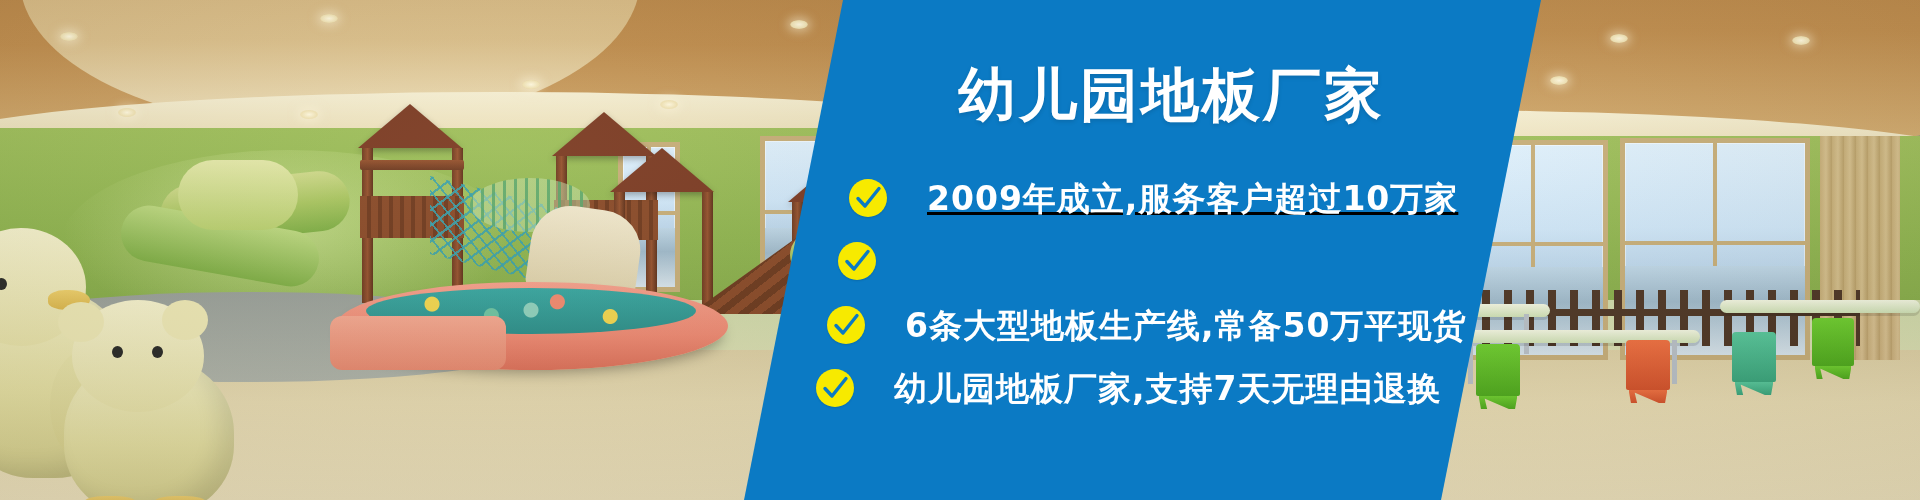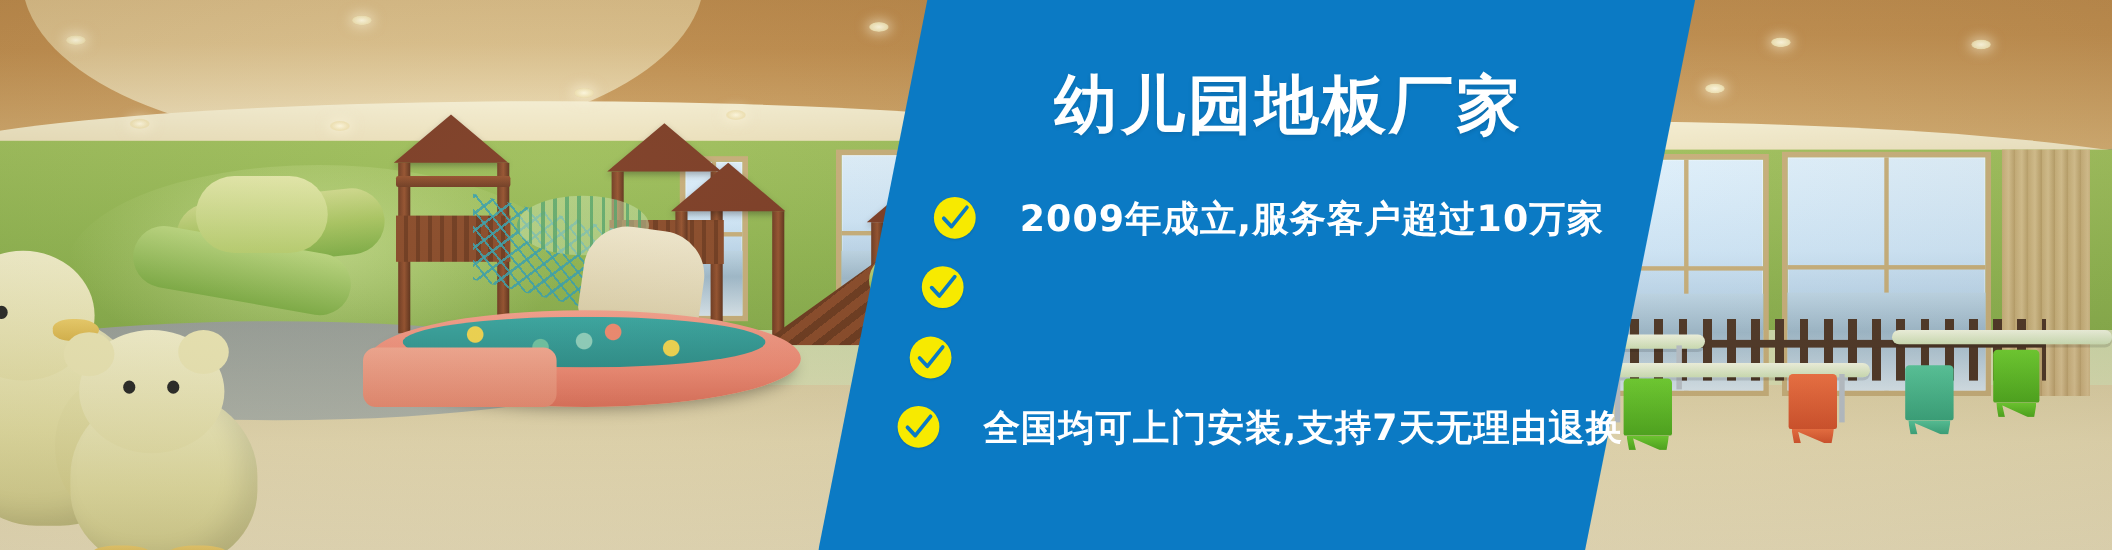--- a/index.html
+++ b/index.html
@@ -243,21 +243,21 @@
   .bullet .check svg{position:absolute;left:0;top:0;}
   .bullet .btxt{
     margin-left:40px;
     color:#ffffff;
     font-size:33px;
     font-weight:bold;
     letter-spacing:1px;
     line-height:1;
   }
 
-  .b1{left:849px;top:179px;}
+  .b1{left:849px;top:179px;text-decoration:underline;}
   .b2{left:838px;top:242px;}
   .b3{left:827px;top:306px;}
   .b4{left:816px;top:369px;}
 </style>
 </head>
 <body>
 
 <div class="banner">
 
   <div class="photo photo-left">
@@ -453,27 +453,28 @@
           </svg>
         </span>
       </div>
 
       <div class="bullet b3">
         <span class="check">
           <svg width="38" height="38" viewBox="0 0 38 38" aria-hidden="true">
             <path d="M9 19.5 L16 27 L30 9.5" fill="none" stroke="#0b7ac4" stroke-width="3.4" stroke-linecap="round" stroke-linejoin="round"></path>
           </svg>
         </span>
+        <span class="btxt">6条大型地板生产线,常备50万平现货</span>
       </div>
 
       <div class="bullet b4">
         <span class="check">
           <svg width="38" height="38" viewBox="0 0 38 38" aria-hidden="true">
             <path d="M9 19.5 L16 27 L30 9.5" fill="none" stroke="#0b7ac4" stroke-width="3.4" stroke-linecap="round" stroke-linejoin="round"></path>
           </svg>
         </span>
-        <span class="btxt">全国均可上门安装,支持7天无理由退换</span>
+        <span class="btxt">幼儿园地板厂家,支持7天无理由退换</span>
       </div>
 
     </div>
   </div>
 
 </div>
 
 </body></html>

